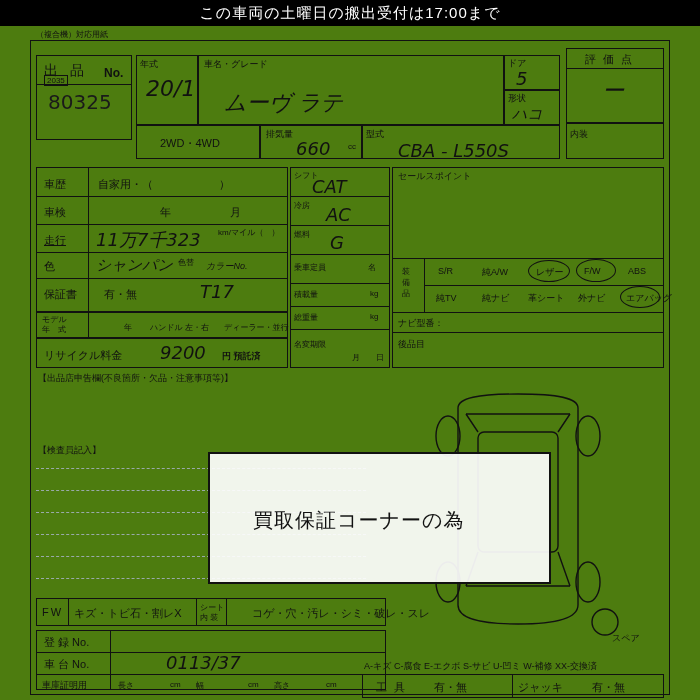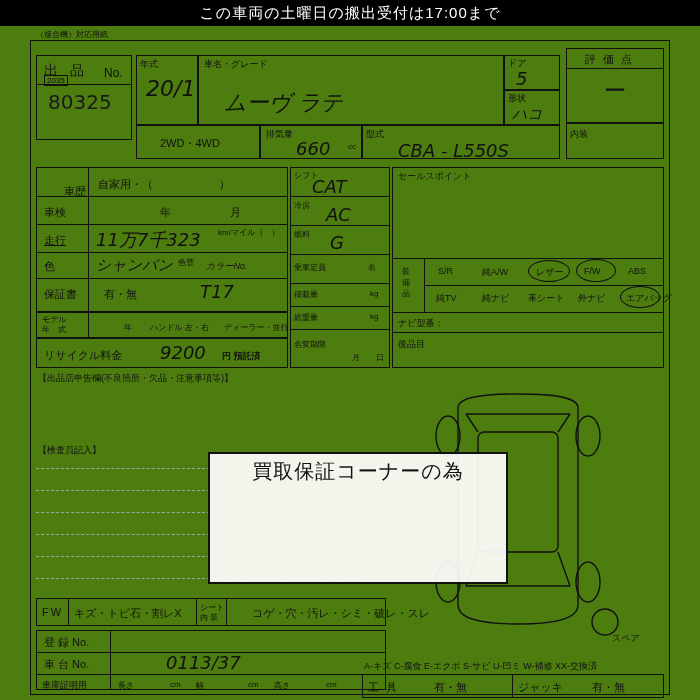--- a/index.html
+++ b/index.html
@@ -36,21 +36,21 @@
 
   
   .h1{font-size:20px;}
   .h2{font-size:22px;}
   .h3{font-size:18px;}
   .h4{font-size:15px;}
 
   
   .stamp{
     position:absolute;border:2px solid #111;background:rgba(255,255,255,0.92);
-    display:flex;flex-direction:column;align-items:center;justify-content:flex-start;
+    display:flex;flex-direction:row;align-items:center;justify-content:flex-start;padding-left:43px;
   }
   .stamp .s1{font-size:20px;letter-spacing:1px;margin-top:4px;}
   .stamp .s2{font-size:54px;font-weight:bold;letter-spacing:14px;margin-top:2px;}
 
   .car svg{position:absolute;}
 </style>
 </head>
 <body>
 
 <div class="sheet">
@@ -59,21 +59,21 @@
     <span>この車両の土曜日の搬出受付は17:00まで</span>
   </div>
 
   <div class="lbl xs" style="left:36px;top:29px;">（複合機）対応用紙</div>
 
   <div class="bx" style="left:30px;top:40px;width:640px;height:655px;"></div>
 
   <div class="bx" style="left:36px;top:55px;width:96px;height:85px;"></div>
   <div class="hline" style="left:36px;top:84px;width:96px;"></div>
   <div class="lbl" style="left:44px;top:62px;font-size:14px;letter-spacing:4px;">出 品</div>
-  <div class="lbl" style="left:104px;top:66px;font-size:12px;">No.</div>
+  <div class="lbl" style="left:104px;top:66px;font-size:12px;font-weight:bold;">No.</div>
   <div class="lbl xs" style="left:44px;top:75px;border:1px solid #111;padding:0 2px;">2035</div>
   <div class="hand h1" style="position:absolute;left:48px;top:90px;">80325</div>
 
   <div class="bx" style="left:136px;top:55px;width:62px;height:70px;"></div>
   <div class="lbl sm" style="left:140px;top:58px;">年式</div>
   <div class="hw h2" style="position:absolute;left:146px;top:76px;">20/1</div>
 
   <div class="bx" style="left:198px;top:55px;width:306px;height:70px;"></div>
   <div class="lbl sm" style="left:204px;top:58px;">車名・グレード</div>
   <div class="hw h2" style="position:absolute;left:224px;top:88px;">ムーヴ ラテ</div>
@@ -106,21 +106,21 @@
   <div class="lbl sm" style="left:366px;top:128px;">型式</div>
   <div class="hw h3" style="position:absolute;left:398px;top:140px;">CBA - L550S</div>
 
   <div class="bx" style="left:36px;top:167px;width:252px;height:145px;"></div>
   <div class="hline" style="left:36px;top:196px;width:252px;"></div>
   <div class="hline" style="left:36px;top:224px;width:252px;"></div>
   <div class="hline" style="left:36px;top:252px;width:252px;"></div>
   <div class="hline" style="left:36px;top:278px;width:252px;"></div>
   <div class="vline" style="left:88px;top:167px;height:145px;"></div>
 
-  <div class="lbl" style="left:44px;top:184px;margin-left:20px;">車歴</div>
+  <div class="lbl" style="left:44px;top:177px;">車歴</div>
   <div class="lbl" style="left:98px;top:177px;">自家用・（　　　　　　）</div>
 
   <div class="lbl" style="left:44px;top:205px;">車検</div>
   <div class="lbl" style="left:160px;top:205px;">年</div>
   <div class="lbl" style="left:230px;top:205px;">月</div>
 
   <div class="lbl" style="left:44px;top:233px;text-decoration:underline;">走行</div>
   <div class="hw h3" style="position:absolute;left:96px;top:228px;">11万7千323</div>
   <div class="lbl xs" style="left:218px;top:228px;line-height:9px;">km/マイル（　）</div>
 
@@ -266,18 +266,18 @@
   <div class="lbl xs" style="left:170px;top:680px;">cm</div>
   <div class="lbl xs" style="left:196px;top:680px;">幅</div>
   <div class="lbl xs" style="left:248px;top:680px;">cm</div>
   <div class="lbl xs" style="left:274px;top:680px;">高さ</div>
   <div class="lbl xs" style="left:326px;top:680px;">cm</div>
 
   <div class="lbl sm" style="left:364px;top:660px;">A-キズ  C-腐食  E-エクボ  S-サビ  U-凹ミ  W-補修  XX-交換済</div>
 
   <div class="bx" style="left:362px;top:674px;width:302px;height:24px;"></div>
   <div class="vline" style="left:512px;top:674px;height:24px;"></div>
-  <div class="lbl" style="left:368px;top:680px;letter-spacing:2px;">工 具</div>
+  <div class="lbl" style="left:376px;top:680px;letter-spacing:2px;">工 具</div>
   <div class="lbl" style="left:434px;top:680px;">有・無</div>
   <div class="lbl" style="left:518px;top:680px;">ジャッキ</div>
   <div class="lbl" style="left:592px;top:680px;">有・無</div>
 
 </div>
 
 </body></html>

